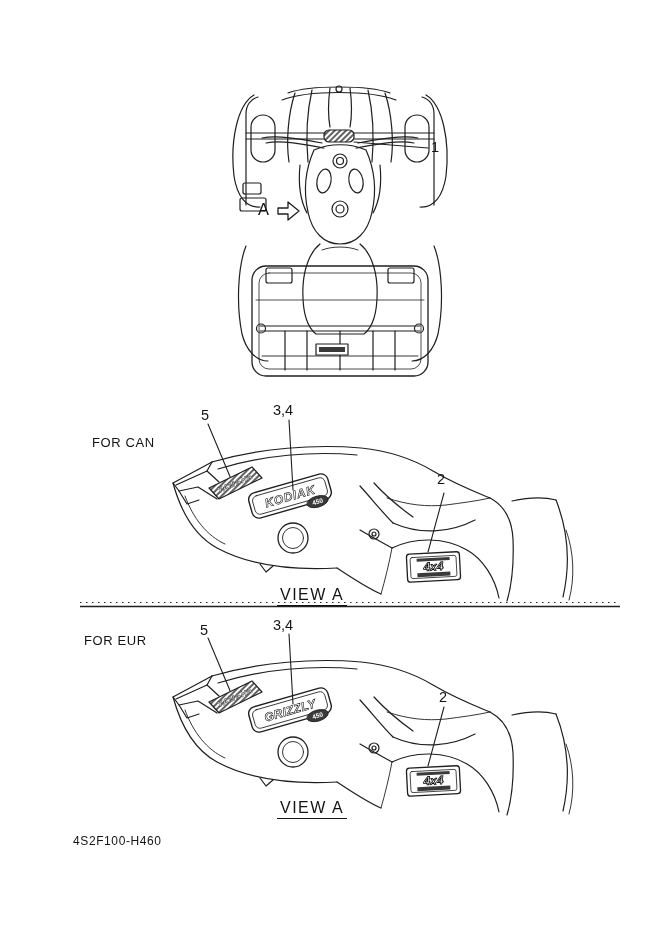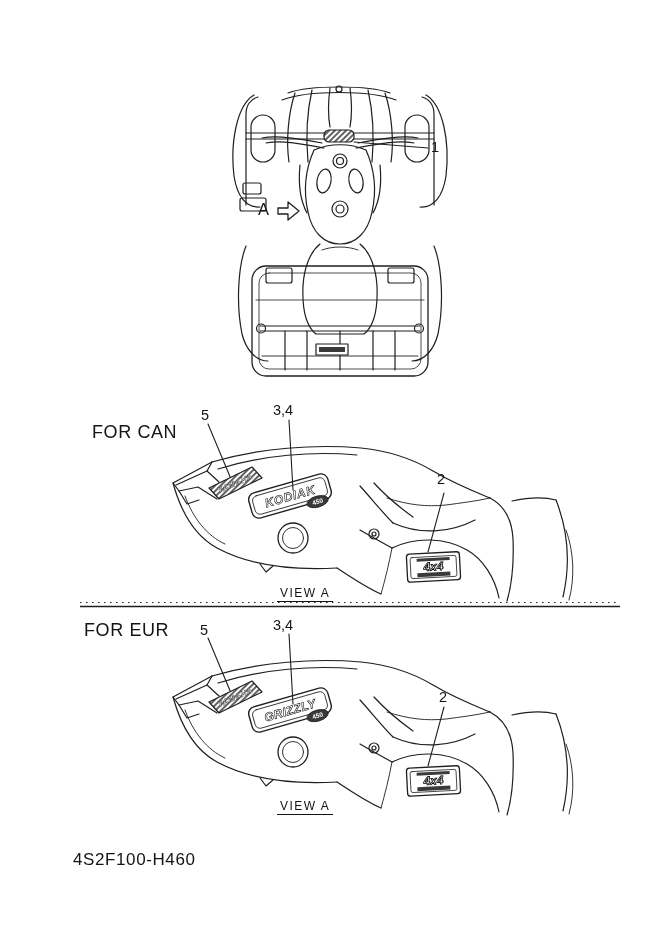--- a/index.html
+++ b/index.html
@@ -2,29 +2,29 @@
 <html><head>
 <meta charset="utf-8">
 <style>
   html,body{margin:0;padding:0;background:#e8e8e8;}
   .page{
     position:relative;width:661px;height:935px;background:#ffffff;
     font-family:"Liberation Sans",sans-serif;color:#141414;overflow:hidden;
   }
   .art{position:absolute;left:0;top:0;width:661px;height:935px;}
   .ov{position:absolute;white-space:nowrap;}
-  .region-label{font-size:18px;letter-spacing:0.6px;}
+  .region-label{font-size:13px;letter-spacing:0.6px;margin-top:13px;}
   .callout{font-size:14.5px;}
   .callout-num{cursor:default;}
   .view-label{
-    font-size:12px;letter-spacing:1.5px;
+    font-size:16px;letter-spacing:1.5px;
     border-bottom:1.6px solid #141414;padding:0 3px 1px 3px;
   }
   .marker-letter{font-size:16.5px;}
-  .part-code{font-size:17px;letter-spacing:0.6px;margin-top:16px;}
+  .part-code{font-size:12px;letter-spacing:0.6px;}
   svg text{font-family:"Liberation Sans",sans-serif;}
 </style>
 </head>
 <body>
 
 <div class="page">
 
   <svg class="art" viewBox="0 0 661 935">
     <defs>
       <pattern id="hatch" patternUnits="userSpaceOnUse" width="4" height="4" patternTransform="rotate(45)">

